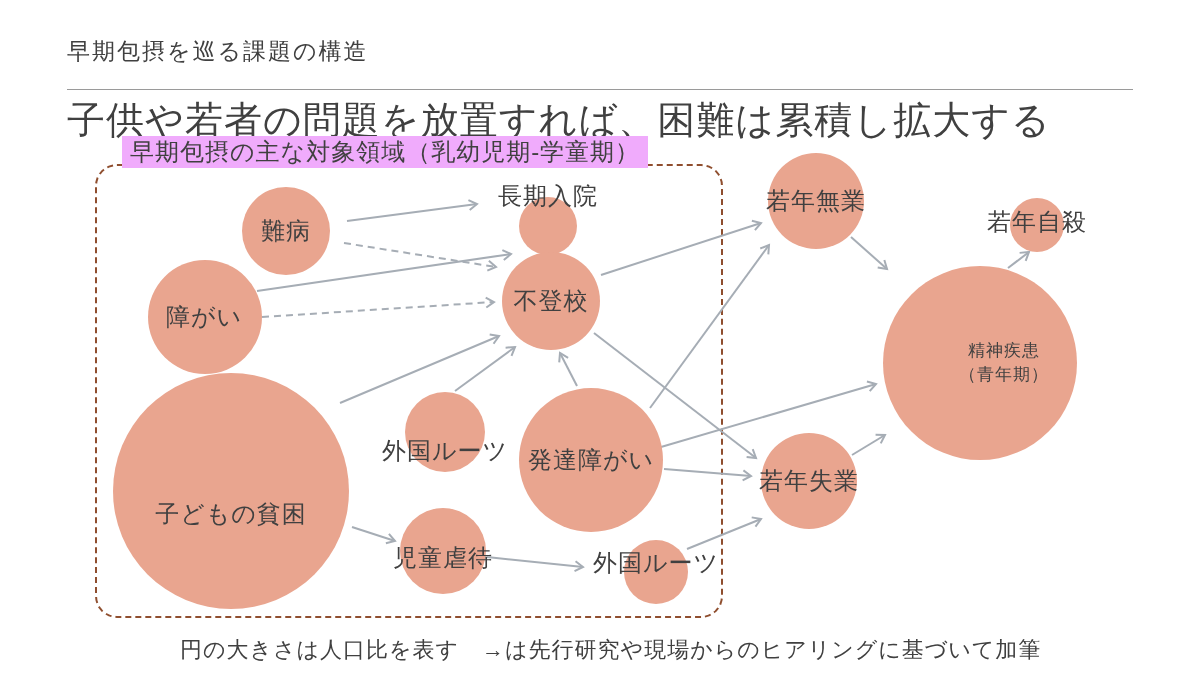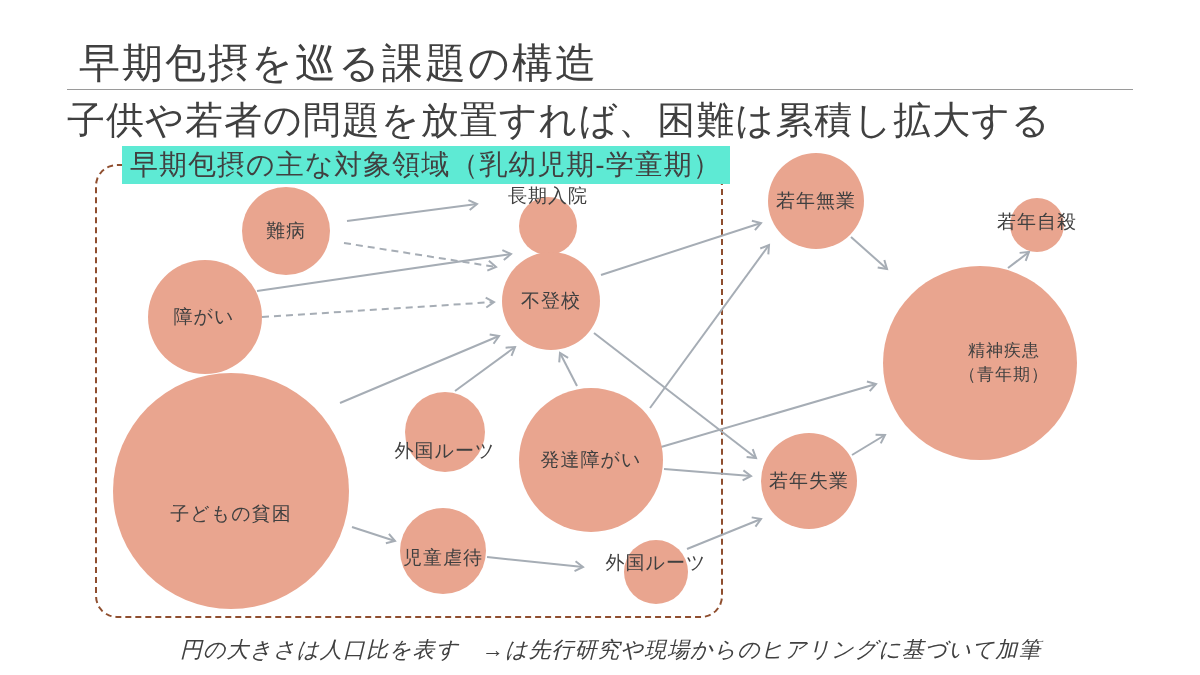--- a/index.html
+++ b/index.html
@@ -9,25 +9,24 @@
     width: 1200px;
     height: 675px;
     overflow: hidden;
     background: #ffffff;
     font-family: "Liberation Sans", "DejaVu Sans", sans-serif;
     color: var(--text, #404040);
   }
   .slide-title {
     position: absolute;
     left: 67px; top: 36px;
-    font-size: 41px;
+    font-size: 23px;
     font-weight: 500;
     letter-spacing: 2px;
     color: var(--text, #404040);
-    margin-left: 12px;
   }
   .title-rule {
     position: absolute;
     left: 67px; top: 89px;
     width: 1066px; height: 0;
     border-top: 1px solid #9a9a9a;
   }
   .slide-subtitle {
     position: absolute;
     left: 67px; top: 95px;
@@ -38,23 +37,23 @@
   }
   .scope-box {
     position: absolute;
     left: 95px; top: 164px;
     width: 628px; height: 454px;
     border: 2px dashed var(--box, #8F4E2E);
     border-radius: 22px;
   }
   .scope-label {
     position: absolute;
-    left: 122px; top: 146px;
-    font-size: 28px;
-    background: #5eead4;
+    left: 122px; top: 136px;
+    font-size: 24px;
+    background: #f0abfc;
     padding: 0 8px;
     letter-spacing: 1px;
     white-space: nowrap;
   }
   .edges {
     position: absolute;
     left: 0; top: 0;
     width: 1200px; height: 675px;
     pointer-events: none;
   }
@@ -65,34 +64,33 @@
   }
   .edge.dashed { stroke-dasharray: 7 5; }
   .node {
     position: absolute;
     border-radius: 50%;
     background: var(--circle, #E9A58F);
   }
   .node-label {
     position: absolute;
     transform: translate(-50%, -50%);
-    font-size: 19px;
+    font-size: 24px;
     line-height: 1.4;
     white-space: nowrap;
     text-align: center;
     color: var(--text, #404040);
     letter-spacing: 1px;
   }
   .footnote {
     position: absolute;
     left: 180px; top: 635px;
     font-size: 22px;
     letter-spacing: 1px;
     white-space: nowrap;
-    font-style: italic;
   }
 </style>
 </head>
 <body>
 
 <div class="slide" style="--circle: #E9A58F; --text: #404040; --arrow: #A6ADB5; --box: #8F4E2E;">
 
   <h1 class="slide-title">早期包摂を巡る課題の構造</h1>
   <div class="title-rule"></div>
   <h2 class="slide-subtitle">子供や若者の問題を放置すれば、困難は累積し拡大する</h2>

